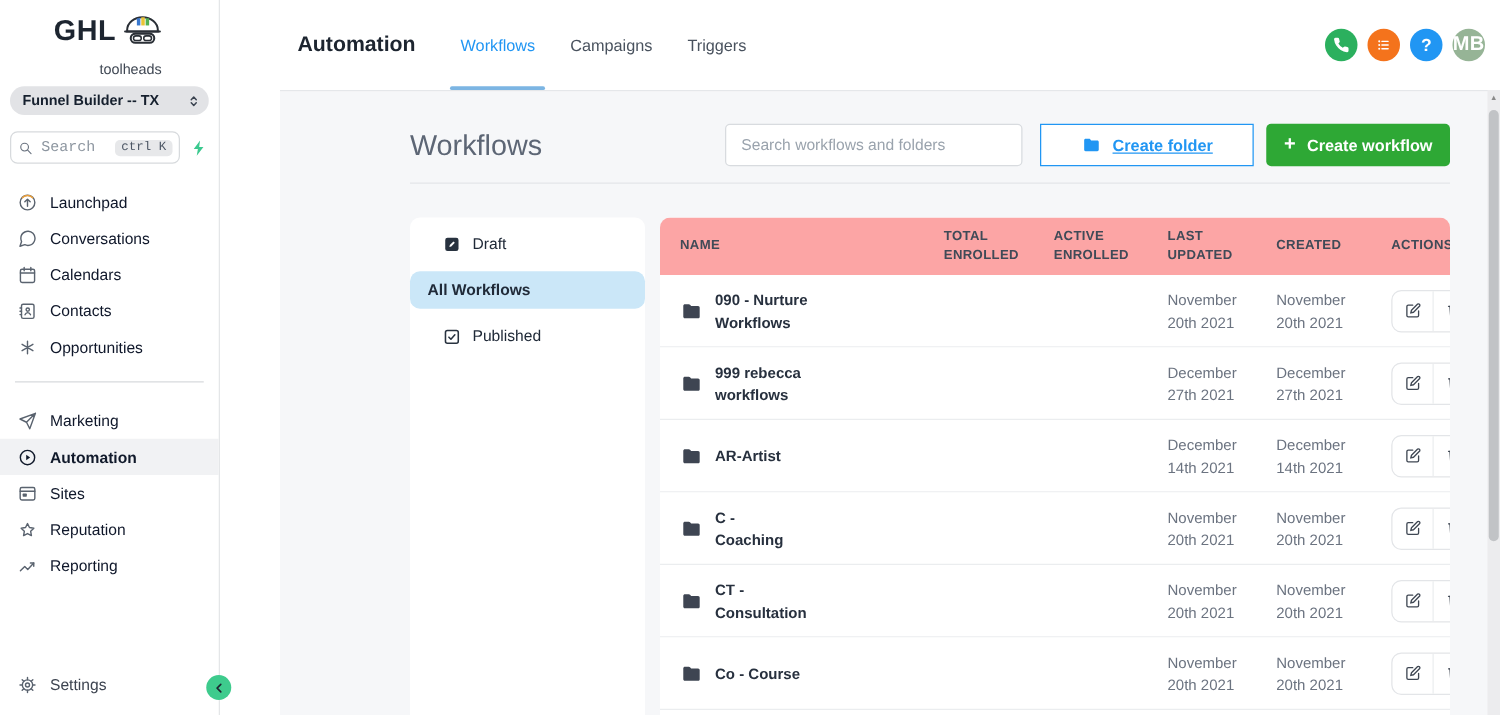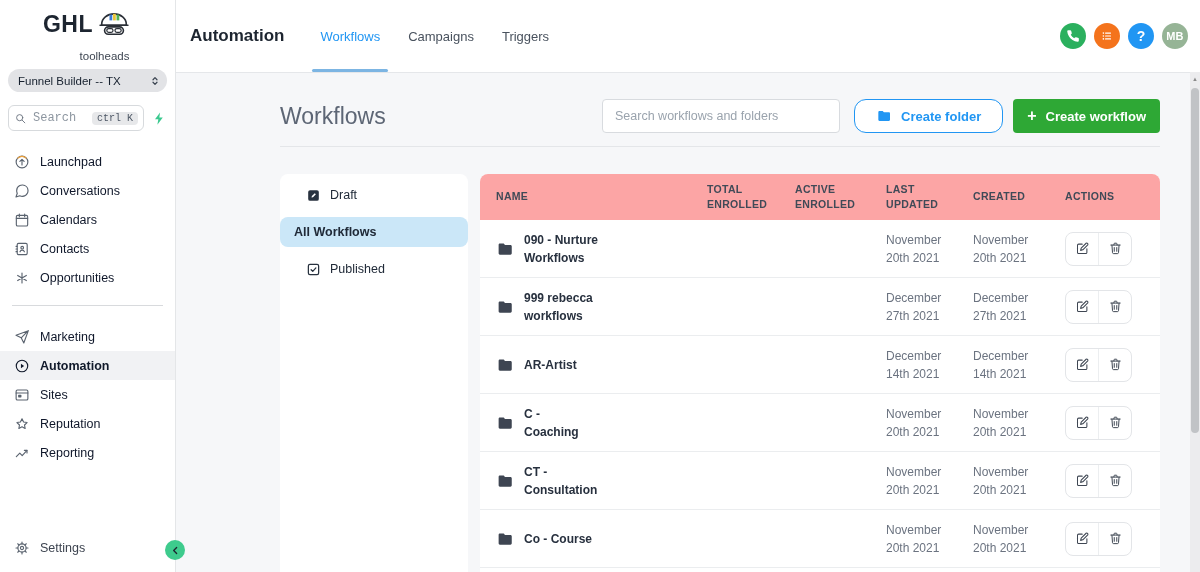--- a/index.html
+++ b/index.html
@@ -1,29 +1,29 @@
 <!DOCTYPE html>
 <html style="--accent-blue: #2196f3; --tab-underline: #7cb5e3; --green-button: #2ea835; --active-filter-bg: #cbe7f8; --phone-green: #2bb05e; --orange: #f4731c; --help-blue: #2196f3; --avatar-green: #96b496; --collapse-green: #3ecb8d; --bolt-green: #3bc98f; --folder-gray: #3e4552;"><head>
 <meta charset="utf-8">
 <style>
   * { box-sizing: border-box; margin: 0; padding: 0; }
   html,body { width:1200px; height:572px; overflow:hidden; }
   body { font-family:"Liberation Sans", sans-serif; background:#fff; color:#1f2733; }
-  .app { display:flex; width:1200px; height:572px; }
+  .app { display:flex; width:1200px; height:572px;gap:48px; }
 
   
   .sidebar { position:relative; flex:0 0 176px; width:176px; background:#fff; border-right:1px solid #e4e6e8; z-index:3; }
   .logo { padding-top:8px; text-align:center; }
   .logo-row { display:flex; justify-content:center; align-items:flex-end; gap:3px; }
   .logo-text { font-size:23px; font-weight:800; letter-spacing:.5px; color:#1d2530; line-height:1; }
   .helmet { width:36px; height:28px; display:inline-flex; }
   .logo-sub { font-size:11.5px; color:#3f4753; margin-top:14px; padding-left:34px; text-align:center; }
   .loc-pill { margin:7px 8px 0; width:calc(100% - 16px); height:23px; background:#e2e3e6; border:none; border-radius:12px;
               display:flex; align-items:center; justify-content:space-between; padding:0 6px 0 10px;
-              font-family:inherit; font-size:11.5px; font-weight:400; color:#16202e; cursor:pointer; }
+              font-family:inherit; font-size:11.5px; font-weight:700; color:#16202e; cursor:pointer; }
   .updown { width:12px; height:12px; color:#3a4350; }
   .search-row { display:flex; align-items:center; gap:8px; margin:13px 8px 0;font-family:Liberation Mono, monospace; }
   .sidebar-search { flex:1; height:26px; border:1px solid #d7dadd; border-radius:6px; background:#fff;
                     display:flex; align-items:center; gap:6px; padding:0 5px; cursor:text; }
   .search-icn { width:13px; height:13px; color:#6b7480; }
   .search-ph { flex:1; font-size:12px; color:#8d96a0; }
   .kbd { font-size:10px; color:#4b5563; background:#e7e8ea; border-radius:4px; padding:1px 5px; white-space:nowrap; }
   .bolt-icn { width:15px; height:15px; color:var(--bolt-green); cursor:pointer; }
   .nav { margin-top:16px; }
   .nav-item { height:29px; display:flex; align-items:center; gap:10px; padding:0 14px; font-size:12.5px; color:#0f172a; cursor:pointer; }
@@ -45,30 +45,30 @@
   .topbar h1 { font-size:17px; font-weight:700; color:#1d2530; }
   .tabs { display:flex; height:72px; margin-left:36px; gap:28px; }
   .tab { display:flex; align-items:center; font-size:13px; color:#49525e; position:relative; cursor:pointer; }
   .tab.active { color:var(--accent-blue); }
   .tab.active::after { content:''; position:absolute; left:-8px; right:-8px; bottom:0; height:3px; background:var(--tab-underline); border-radius:2px; }
   .topbar-actions { margin-left:auto; display:flex; gap:8px; align-items:center; }
   .circle { width:26px; height:26px; border-radius:50%; display:flex; align-items:center; justify-content:center;
             color:#fff; border:none; cursor:pointer; font-family:inherit; }
   .circle .icn { width:14px; height:14px; }
   .circle.help-btn { font-size:14px; font-weight:700; }
-  .circle.avatar { font-size:11px; font-weight:700; letter-spacing:.3px; }
+  .circle.avatar { font-size:16px; font-weight:700; letter-spacing:.3px; }
 
   .content { flex:1; padding:0 40px 0 104px; position:relative; min-height:0; }
   .content-head { margin-top:26px; display:flex; align-items:center; }
   .content-head h2 { font-size:23px; font-weight:400; color:#5d6675; }
   .wf-search { margin-left:auto; width:238px; height:34px; border:1px solid #d8dbdf; border-radius:4px; padding:0 12px;
                font-family:inherit; font-size:12.5px; color:#333; background:#fff; }
   .wf-search::placeholder { color:#9aa3ad; }
-  .btn-outline { margin-left:14px; height:34px; padding:0 21px; background:#fff; border:1px solid var(--accent-blue); border-radius:12px;
-                 color:var(--accent-blue); font-family:inherit; font-size:13px; font-weight:600; display:flex; gap:9px; align-items:center; cursor:pointer; }
+  .btn-outline { margin-left:14px; height:34px; padding:0 32px; background:#fff; border:1px solid var(--accent-blue); border-radius:0;
+                 color:var(--accent-blue); font-family:inherit; font-size:13px; font-weight:600; display:flex; gap:9px; align-items:center; cursor:pointer;text-decoration:underline; }
   .btn-outline .icn { width:16px; height:16px; color:var(--accent-blue); }
   .btn-green { margin-left:10px; height:34px; padding:0 14px; background:var(--green-button); border:none; border-radius:4px;
                color:#fff; font-family:inherit; font-size:13px; font-weight:700; display:flex; gap:9px; align-items:center; cursor:pointer; }
   .plus-glyph { font-size:16px; font-weight:700; line-height:1; }
   .head-divider { border:none; border-top:1px solid #e4e6e9; margin:13px 0 0; }
 
   .panels { display:flex; margin-top:27px; gap:12px; height:400px; }
   .filter-card { flex:0 0 188px; background:#fff; border-radius:8px 8px 0 0; padding-top:6px; }
   .filter-item { height:30px; display:flex; align-items:center; gap:9px; font-size:12.5px; font-weight:500;
                  color:#202a38; margin-bottom:7px; padding:0 14px 0 26px; border-radius:8px; cursor:pointer; }

